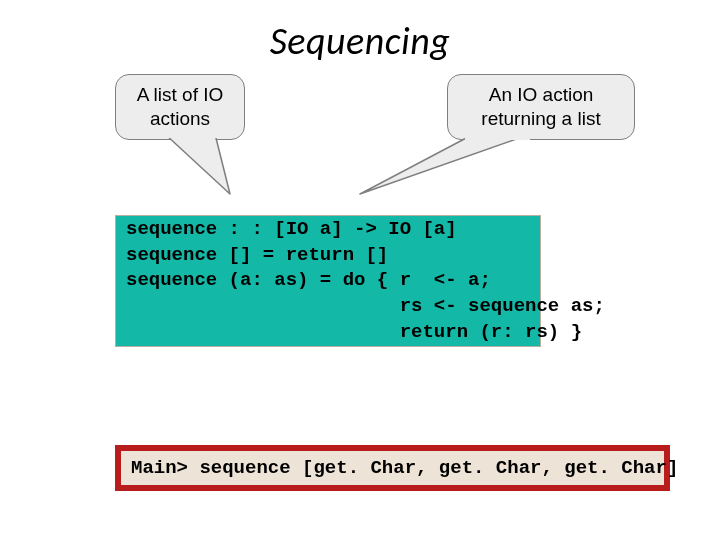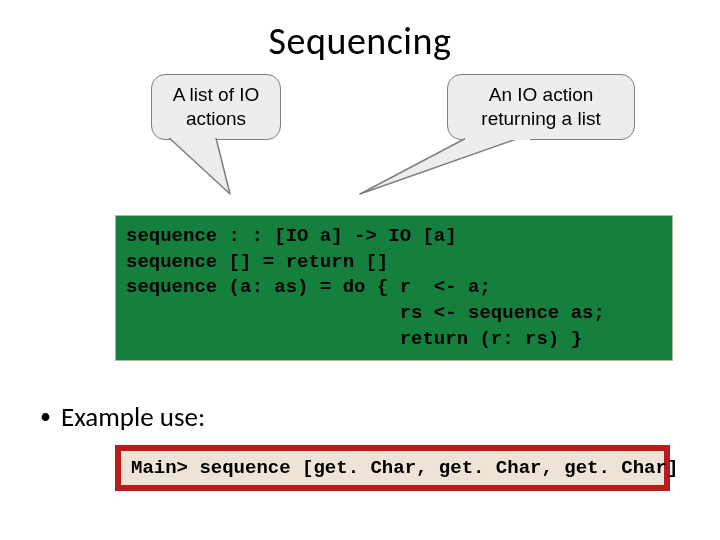--- a/index.html
+++ b/index.html
@@ -17,38 +17,38 @@
     height: 540px;
     box-sizing: border-box;
   }
   .title {
     text-align: center;
     font-size: 38px;
     font-weight: 400;
     color: #000;
     padding-top: 18px;
     letter-spacing: 0.5px;
+    font-style: italic;
   }
   .callouts {
     position: relative;
     height: 130px;
   }
   .callout {
     position: absolute;
     background: #ededed;
     border: 1.5px solid #7f7f7f;
     border-radius: 14px;
     padding: 8px 16px;
     font-family: Arial, sans-serif;
     font-size: 19px;
     color: #000;
     text-align: center;
     line-height: 1.25;
     box-sizing: border-box;
-    margin-left: 36px;
   }
   .callout-left {
     left: 115px;
     top: 10px;
     width: 130px;
   }
   .callout-right {
     right: 85px;
     top: 10px;
     width: 188px;
@@ -66,29 +66,29 @@
   .tail-right {
     left: 350px;
     top: 72px;
     width: 180px;
     height: 65px;
   }
   .codeblock {
     position: absolute;
     left: 115px;
     top: 215px;
-    width: 558px;
-    background: #15803d;
+    width: 426px;
+    background: #14b8a6;
     border: 1px solid #b9b0a2;
     font-family: "Courier New", monospace;
     font-size: 19px;
     font-weight: bold;
     color: #000;
     white-space: pre;
-    padding: 8px 10px;
+    padding: 1px 10px;
     line-height: 1.35;
     box-sizing: border-box;
   }
   .bullet-row {
     position: absolute;
     left: 40px;
     top: 400px;
     font-size: 27px;
     color: #000;
   }
@@ -142,19 +142,16 @@
     </svg>
 
   </div>
 
   <div class="codeblock">sequence : : [IO a] -&gt; IO [a]
 sequence [] = return []
 sequence (a: as) = do { r  &lt;- a;
                         rs &lt;- sequence as;
                         return (r: rs) }</div>
 
-  <div class="bullet-row">
-    <span class="bullet-dot">•</span><span>Example use:</span>
-  </div>
 
   <div class="codeblock2">Main&gt; sequence [get. Char, get. Char, get. Char]</div>
 
 </div>
 
 </body></html>

